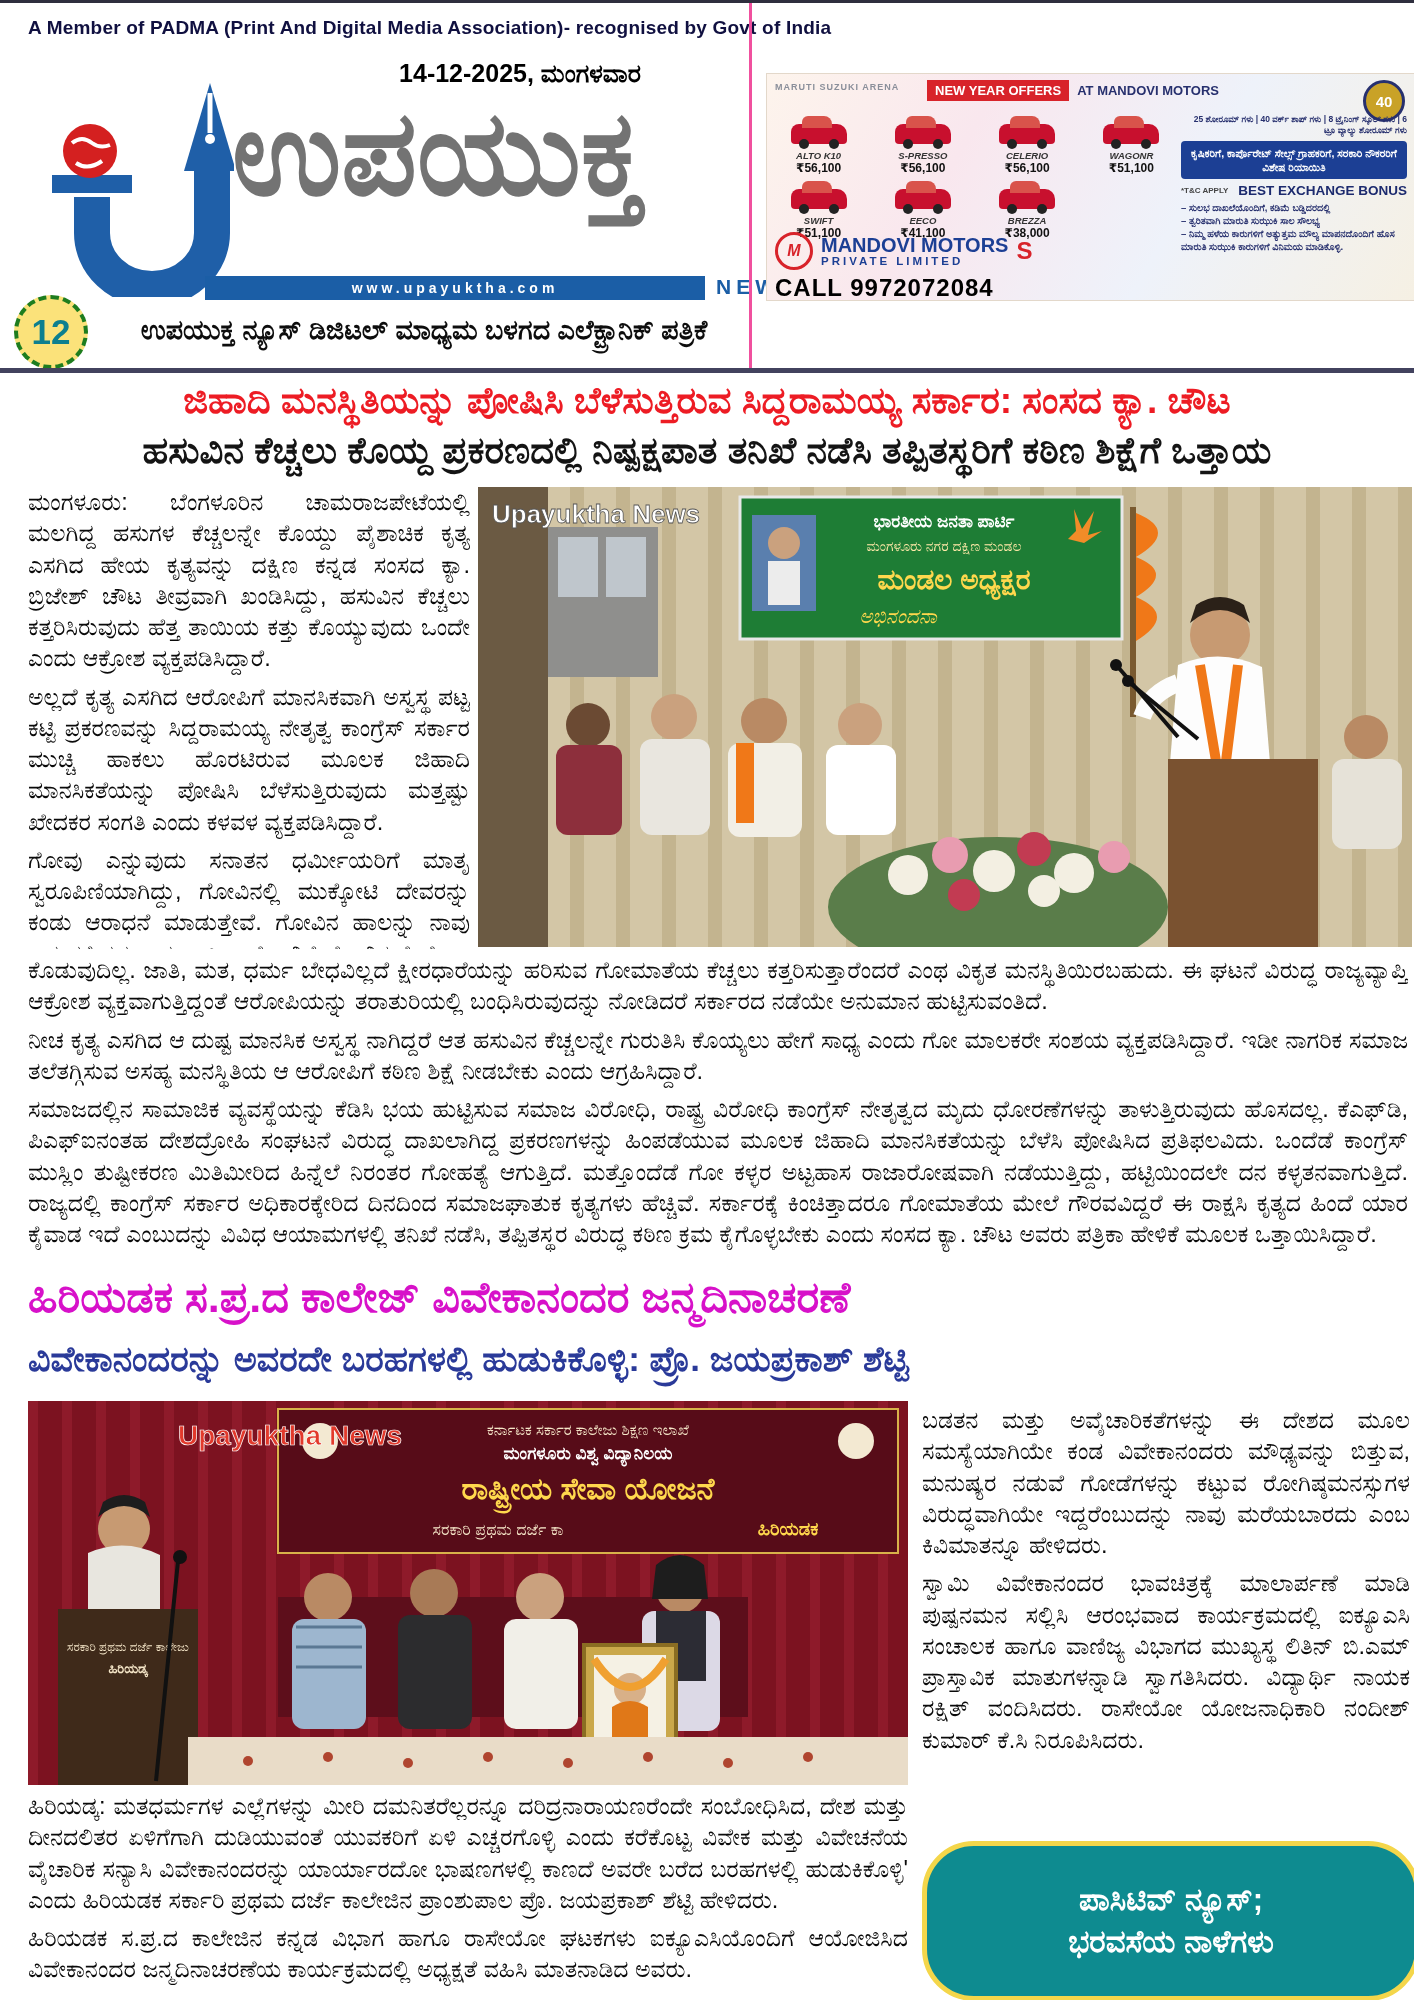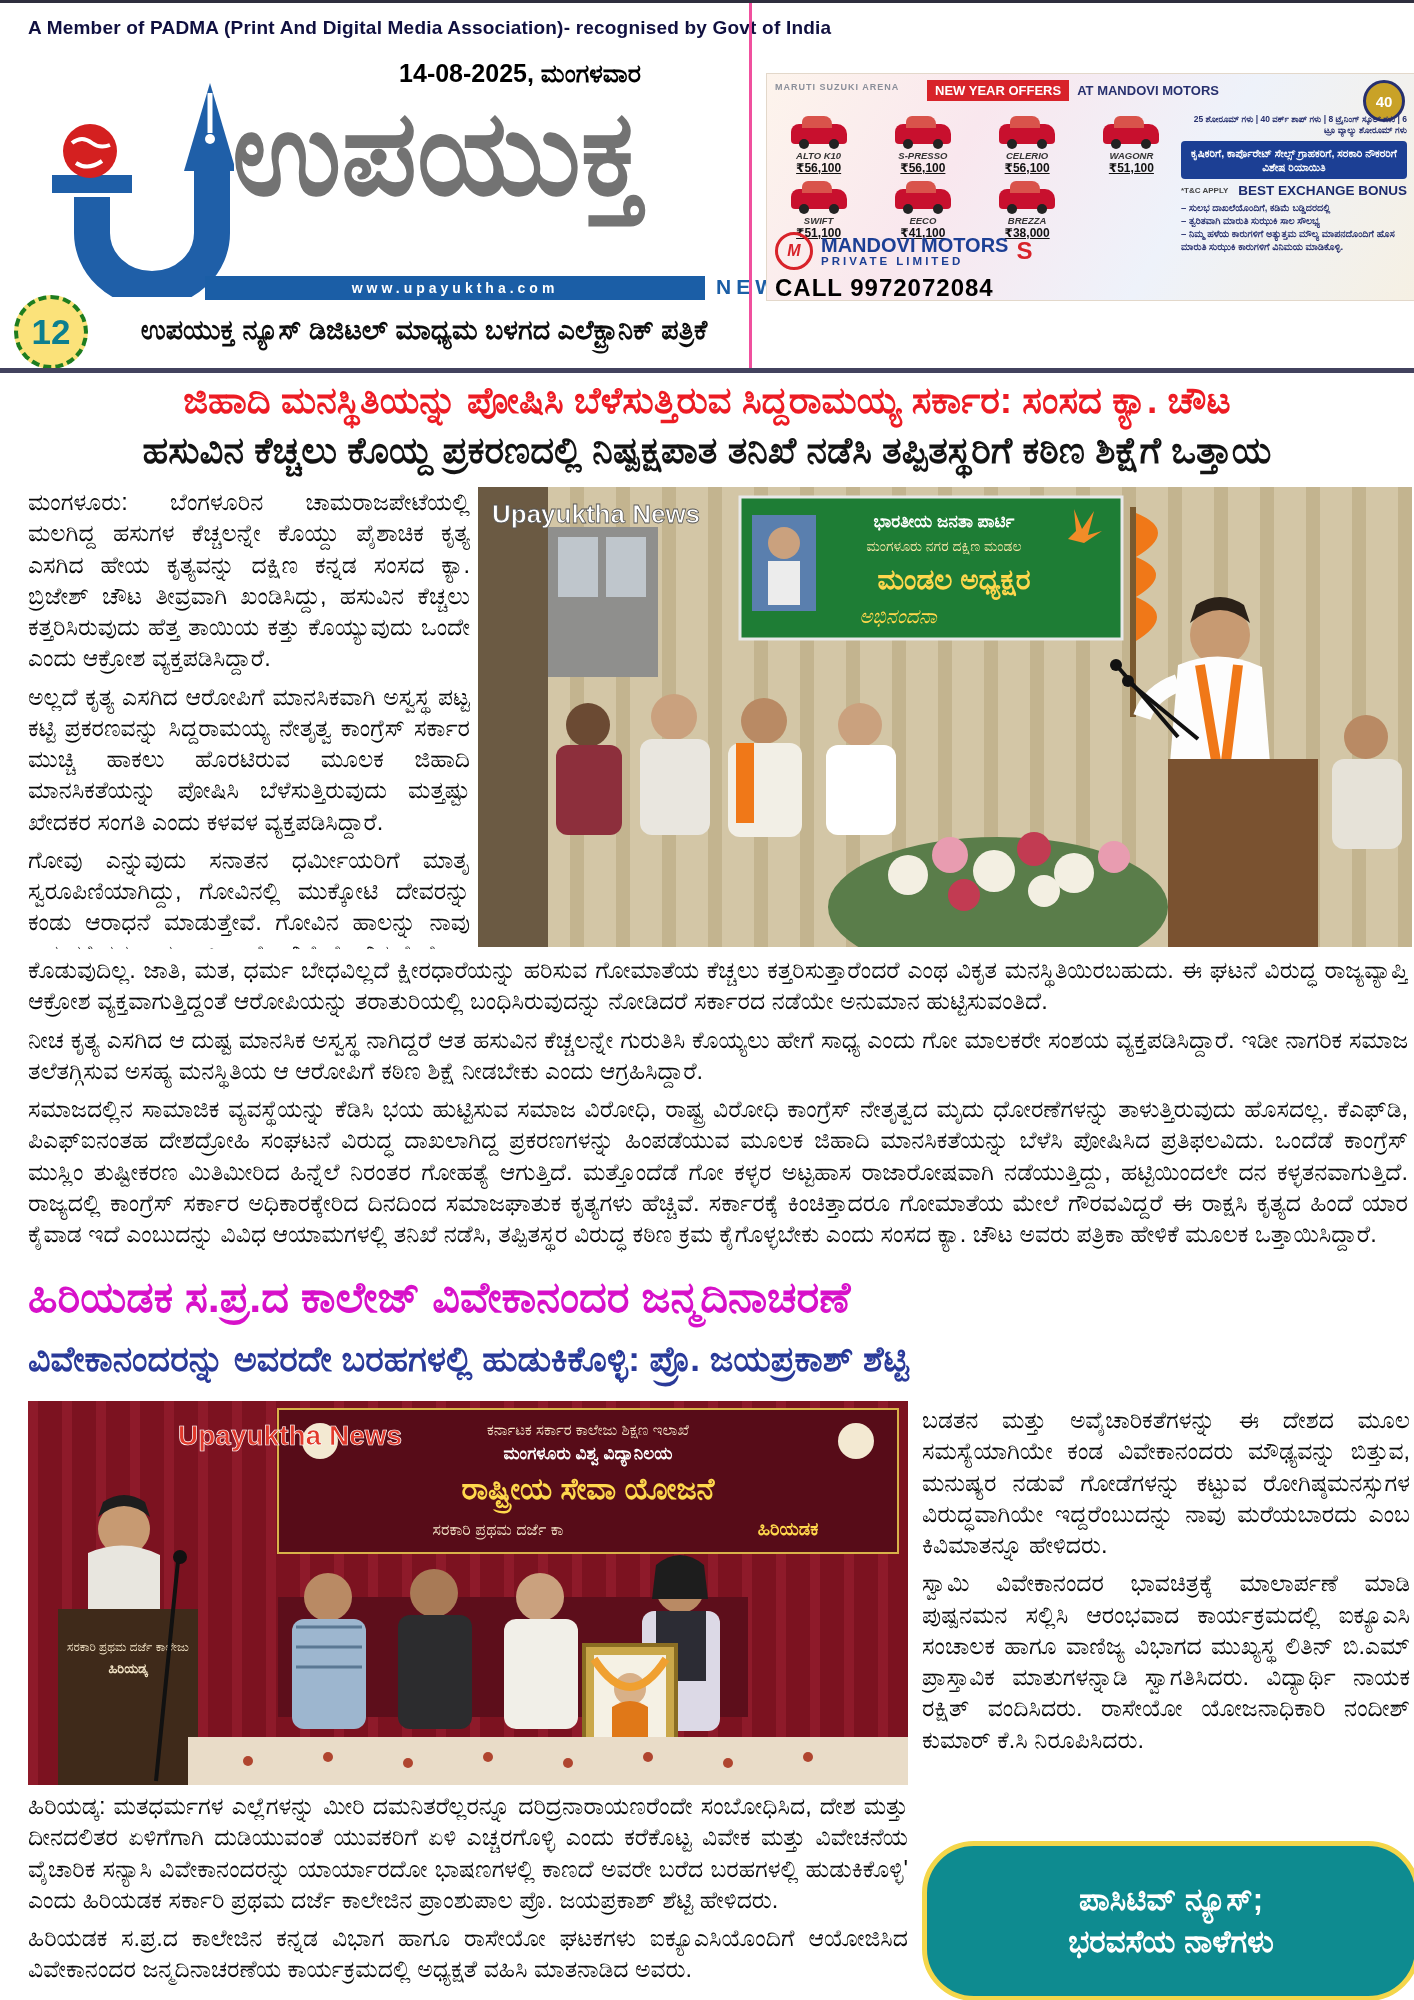--- a/index.html
+++ b/index.html
@@ -30,21 +30,21 @@
   .ad-offer-badge{background:#d8232a;color:#fff;font-size:13px;font-weight:bold;padding:3px 8px;}
   .ad-offer-loc{color:#27306e;font-size:13px;font-weight:bold;}
   .ad-40{left:596px;top:6px;width:36px;height:36px;border-radius:50%;background:#c9a227;border:3px solid #27306e;
          color:#fff;font-size:15px;font-weight:bold;display:flex;align-items:center;justify-content:center;}
   .ad-cars{left:6px;top:42px;width:404px;display:grid;grid-template-columns:repeat(4,1fr);gap:6px 13px;}
   .car-card{display:flex;flex-direction:column;align-items:center;}
   .car-glyph{width:56px;height:20px;background:#c8102e;border-radius:8px 10px 4px 4px;position:relative;margin-top:8px;}
   .car-glyph::before{content:'';position:absolute;top:-8px;left:11px;width:30px;height:12px;background:#d9534b;border-radius:6px 8px 0 0;}
   .car-glyph::after{content:'';position:absolute;bottom:-5px;left:8px;width:10px;height:10px;background:#222;border-radius:50%;box-shadow:30px 0 0 #222;}
   .car-name{font-size:9.5px;font-weight:bold;font-style:italic;color:#333;margin-top:6px;white-space:nowrap;}
-  .car-price{font-size:12px;font-weight:bold;color:#111;white-space:nowrap;text-decoration:underline;}
+  .car-price{font-size:12px;font-weight:bold;color:#111;white-space:nowrap;}
   .ad-right{left:414px;top:40px;width:226px;display:flex;flex-direction:column;gap:4px;}
   .ad-features{font-size:8.5px;font-weight:bold;color:#27306e;text-align:right;line-height:1.35;}
   .ad-bluebox{background:#1c3f94;color:#fff;font-size:10.5px;font-weight:bold;text-align:center;
               padding:5px 6px;border-radius:4px;line-height:1.35;}
   .ad-tnc-row{display:flex;justify-content:space-between;align-items:center;}
   .ad-tnc{font-size:8px;font-weight:bold;color:#444;}
   .ad-exchange{font-size:13.5px;font-weight:900;color:#1c2a6e;}
   .ad-bullets{margin:0;}
   .ad-bullet{font-size:9.5px;font-weight:bold;color:#27306e;line-height:1.35;margin:0;}
   .ad-bullet::before{content:"– ";}
@@ -78,21 +78,21 @@
   .positive-box{left:922px;top:1838px;width:488px;height:150px;background:#0e8b90;border:5px solid #f4d64a;
                 border-radius:52px;display:flex;flex-direction:column;align-items:center;justify-content:center;
                 color:#fff;font-weight:800;font-size:31px;line-height:1.35;}
 </style>
 </head>
 <body>
 
 <div class="page">
 
   <div class="abs member-line">A Member of PADMA (Print And Digital Media Association)- recognised by Govt of India</div>
-  <div class="abs date-line">14-08-2025, ಮಂಗಳವಾರ</div>
+  <div class="abs date-line">14-12-2025, ಮಂಗಳವಾರ</div>
 
   <svg class="abs" style="left:36px;top:72px;" width="198" height="222" viewBox="0 0 198 222">
     <polygon points="148,96 174,8 200,96" fill="#1f5fa8"></polygon>
     <line x1="174" y1="18" x2="174" y2="58" stroke="#fff" stroke-width="5"></line>
     <circle cx="174" cy="64" r="5" fill="#fff"></circle>
     <path d="M56,122 v36 a60,56 0 0 0 120,0 V92" fill="none" stroke="#1f5fa8" stroke-width="36"></path>
     <rect x="16" y="100" width="80" height="18" fill="#1f5fa8"></rect>
     <circle cx="54" cy="76" r="27" fill="#d42020"></circle>
     <path d="M36,68 q10,-8 20,0 q8,6 18,2 M40,88 q12,8 26,-2" stroke="#fff" stroke-width="4" fill="none"></path>
   </svg>

